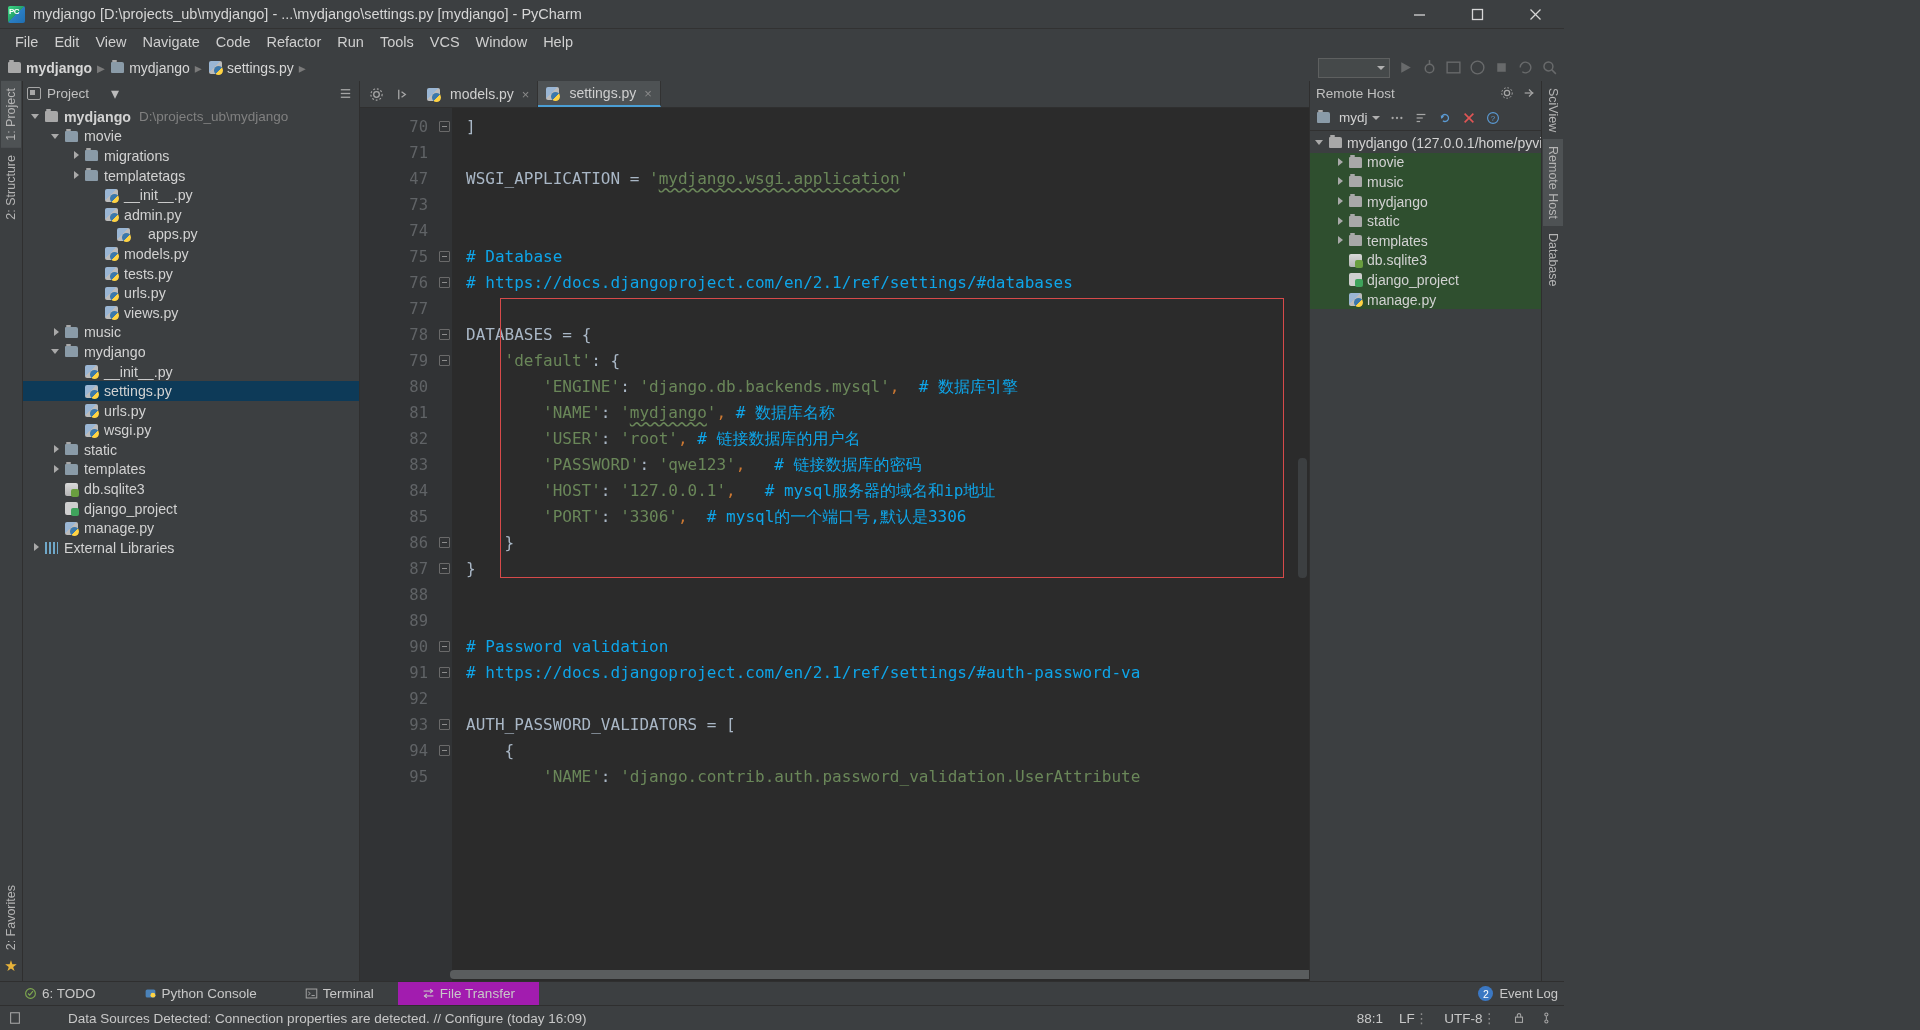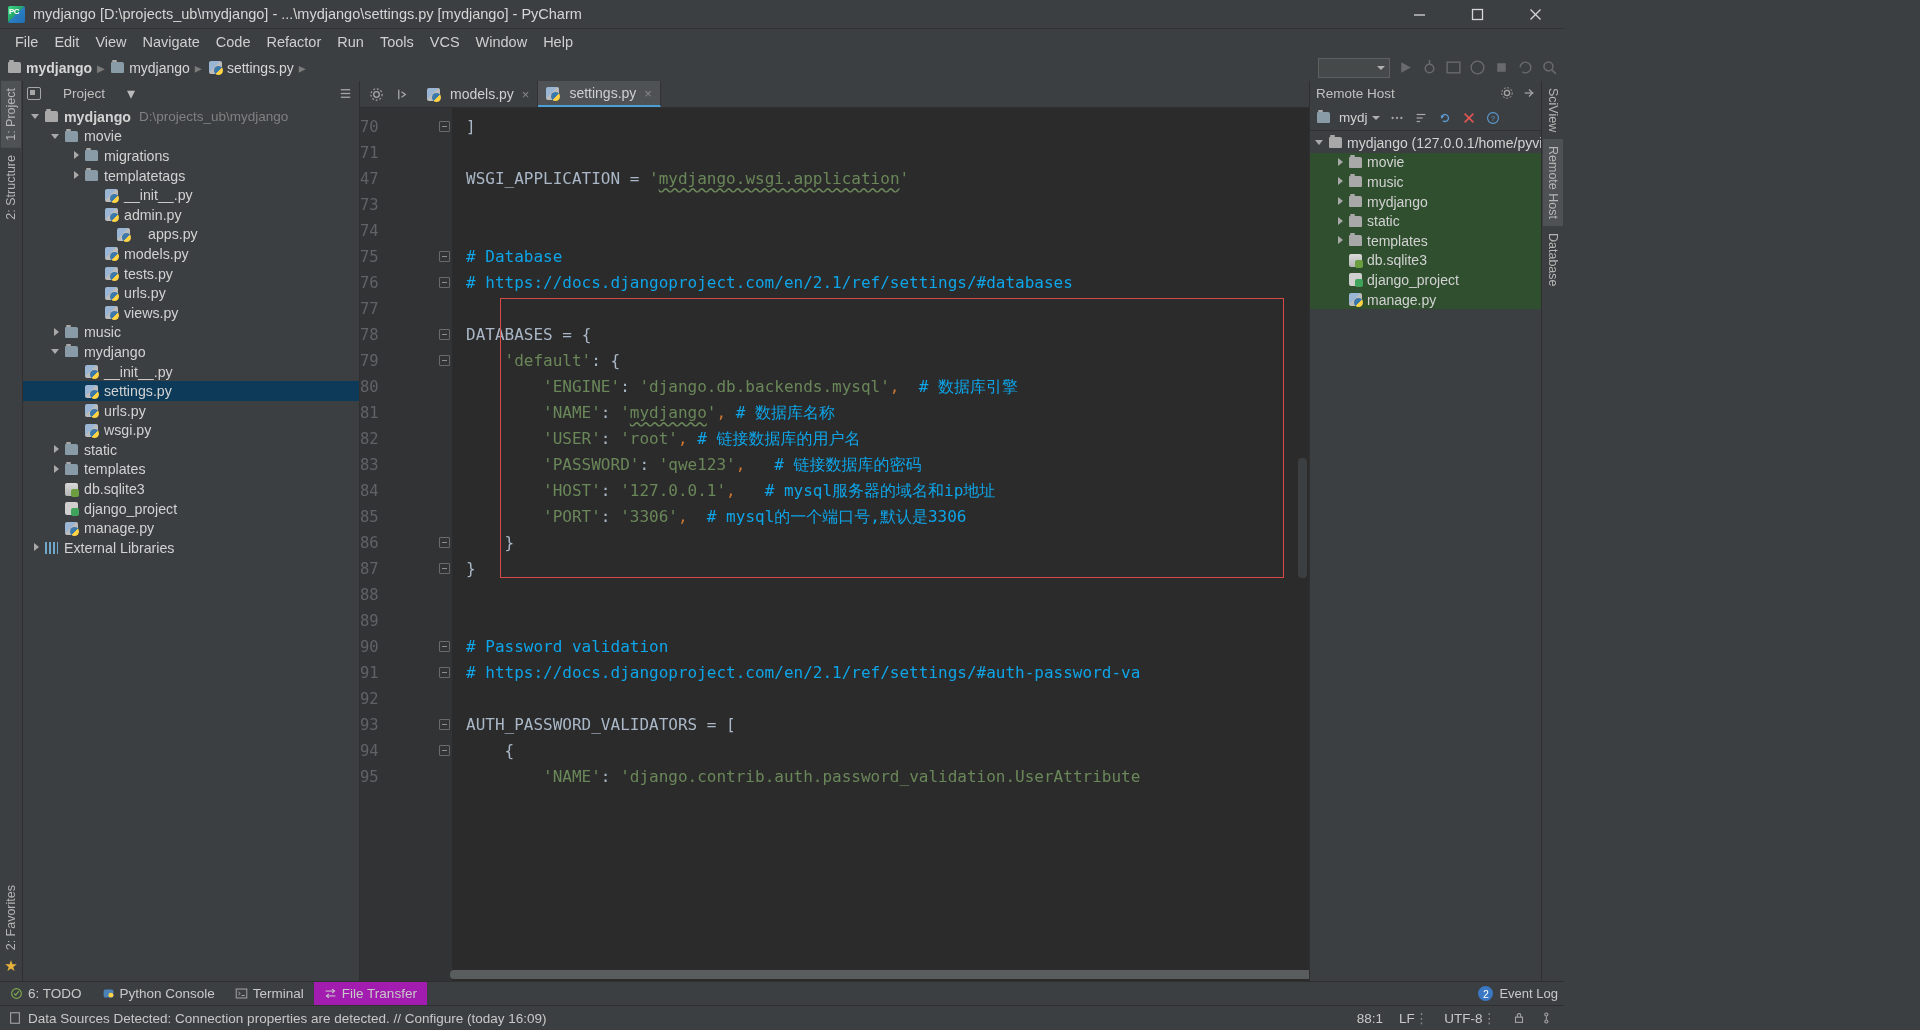--- a/index.html
+++ b/index.html
@@ -60,21 +60,21 @@
   .vstrip .sp { flex:1 1 auto; }
 
   
   .vstrip-r { width:23px; background:#3c3f41; display:flex; flex-direction:column; align-items:center; border-left:1px solid #2f2f2f; flex:0 0 23px;}
   .vtab-r { writing-mode:vertical-rl; font-size:12.5px; color:#b5b5b5; padding:7px 3px; white-space:nowrap;}
   .vtab-r.active{background:#4e5254;}
 
   
   .project-panel { width:337px; background:#3c3f41; display:flex; flex-direction:column; flex:0 0 337px; border-right:1px solid #2f2f2f;}
   .panel-head { height:24px; display:flex; align-items:center; padding:0 4px; flex:0 0 24px; position:relative;}
-  .panel-head .ttl { font-size:13.5px; color:#c0c0c0; margin-left:22px;text-align:right;}
+  .panel-head .ttl { font-size:13.5px; color:#c0c0c0; margin-left:6px;text-align:right;}
   .panel-head .caret { margin-left:22px; }
   .panel-head .acts { position:absolute; right:6px; display:flex; gap:9px; align-items:center;}
   .ico-proj { width:14px;height:13px;border:1.6px solid #a6a6a6;border-radius:2px;position:relative;flex:0 0 14px;}
   .ico-proj:after{content:"";position:absolute;left:2px;top:2px;width:5px;height:5px;background:#a6a6a6;}
   .tree { flex:1 1 auto; overflow:hidden; padding-top:2px; background:#3c3f41;}
   .row { height:19.6px; display:flex; align-items:center; white-space:nowrap; font-size:14.2px; color:#d2d2d2; padding-right:4px;}
   .row.sel { background:#0d3a58; }
   .arrow { width:11px; height:11px; margin-right:3px; position:relative; flex:0 0 11px;}
   .arrow.closed:after{content:"";position:absolute;left:3px;top:1px;border-left:5px solid #a9a9a9;border-top:4.5px solid transparent;border-bottom:4.5px solid transparent;}
   .arrow.open:after{content:"";position:absolute;left:0px;top:3px;border-top:5px solid #a9a9a9;border-left:4.5px solid transparent;border-right:4.5px solid transparent;}
@@ -91,21 +91,21 @@
 
   
   .editor-wrap { flex:1 1 auto; display:flex; flex-direction:column; min-width:0; background:#2b2b2b;}
   .tabbar { height:27px; background:#3c3f41; display:flex; align-items:stretch; flex:0 0 27px; border-bottom:1px solid #2f2f2f;}
   .tabbar-pre{display:flex;align-items:center;gap:11px;padding:0 9px;}
   .etab { display:flex; align-items:center; padding:0 8px; font-size:14px; color:#cfcfcf; gap:5px; border-right:1px solid #323232;}
   .etab.active { background:#4e5254; border-bottom:2px solid #4b9fd5; }
   .etab .x { color:#8a8a8a; font-size:13px; margin-left:3px;}
   .code-area { flex:1 1 auto; position:relative; overflow:hidden; background:#2b2b2b; display:flex;}
   .gutter { width:78px; background:#313335; flex:0 0 78px; padding-top:6px; }
-  .gnum { height:26px; line-height:26px; text-align:left; padding-right:10px;
+  .gnum { height:26px; line-height:26px; text-align:right; padding-right:10px;
           font-family:"DejaVu Sans Mono", monospace; font-size:15.5px; color:#606366;}
   .fold-col{ width:14px; background:#313335; flex:0 0 14px; padding-top:6px;}
   .foldcell{height:26px; position:relative;}
   .foldmark{position:absolute;left:1px;top:7px;width:11px;height:11px;border:1px solid #6a6a6a;border-radius:1px;}
   .foldmark:after{content:"";position:absolute;left:2px;top:4px;width:5px;height:1px;background:#8d8d8d;}
   .code { flex:1 1 auto; padding-top:6px; position:relative; overflow:hidden;}
   .cline { height:26px; line-height:26px; font-family:"DejaVu Sans Mono", monospace;
            font-size:16px; color:#a9b7c6; white-space:pre; padding-left:14px;} .str{color:#6a8759;} .cmt{color:#0ea5e9;} .op{color:#a9b7c6;}
   .var{color:#a9b7c6;} .comma{color:#cc7832;}
   .squig{ text-decoration: underline wavy #6a8759; text-underline-offset:3px;}
@@ -120,27 +120,27 @@
   .remote-head .ttl{font-size:13.5px;color:#c0c0c0;}
   .remote-head .acts{position:absolute;right:5px;display:flex;gap:8px;align-items:center;}
   .remote-toolbar{height:26px;display:flex;align-items:center;gap:10px;padding:0 7px;flex:0 0 26px;border-bottom:1px solid #313131;}
   .rt-combo{display:flex;align-items:center;gap:4px;font-size:13.5px;color:#d2d2d2;}
   .remote-tree{flex:1 1 auto;overflow:hidden;padding-top:2px;}
   .rrow{height:19.6px;display:flex;align-items:center;font-size:14px;color:#d2d2d2;white-space:nowrap;padding-right:3px;}
   .rrow.greenbg{background:#2f4f2f;}
 
   
   .bottombar{height:24px;background:#3c3f41;display:flex;align-items:center;flex:0 0 24px;border-top:1px solid #2f2f2f;position:relative;}
-  .btab{display:flex;align-items:center;gap:5px;padding:0 10px;height:24px;font-size:13.5px;color:#c8c8c8;}
+  .btab{display:flex;align-items:center;gap:5px;padding:0 24px;height:24px;font-size:13.5px;color:#c8c8c8;}
   .btab.active{background:#a21caf;text-align:center;}
   .bottombar .right{position:absolute;right:6px;display:flex;align-items:center;gap:6px;font-size:13px;color:#c8c8c8;}
   .badge{width:15px;height:15px;border-radius:50%;background:#3b78c3;color:#fff;font-size:10.5px;display:flex;align-items:center;justify-content:center;}
 
   
-  .statusbar{height:25px;background:#3c3f41;display:flex;align-items:center;flex:0 0 25px;border-top:1px solid #2f2f2f;position:relative;padding-left:8px;}
+  .statusbar{height:25px;background:#3c3f41;display:flex;align-items:center;flex:0 0 25px;border-top:1px solid #2f2f2f;position:relative;padding-left:8px;gap:40px;}
   .statusbar .msg{font-size:13.5px;color:#c8c8c8;}
   .statusbar .right{position:absolute;right:8px;display:flex;align-items:center;gap:16px;font-size:13.5px;color:#c8c8c8;}
 
   .star{color:#e8b33a;font-size:15px;}
 </style>
 </head>
 <body>
 
 <div class="app">
 

